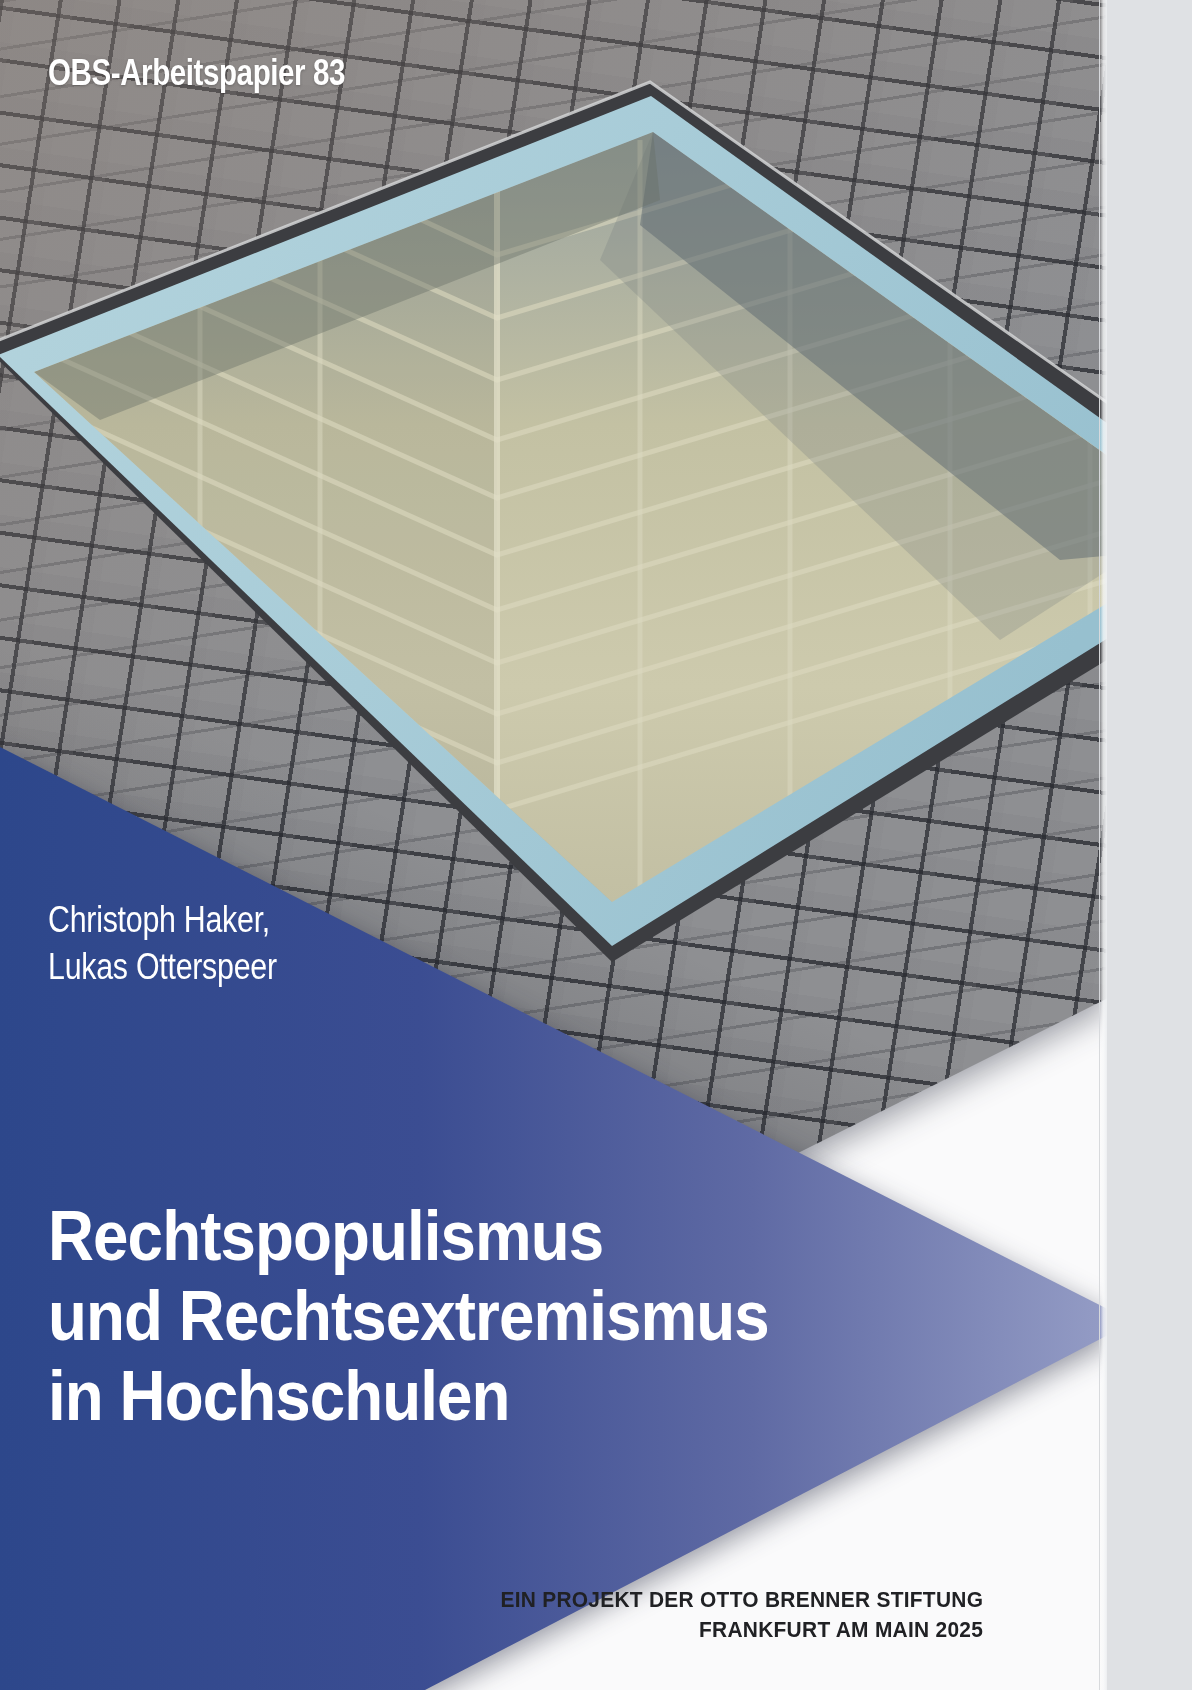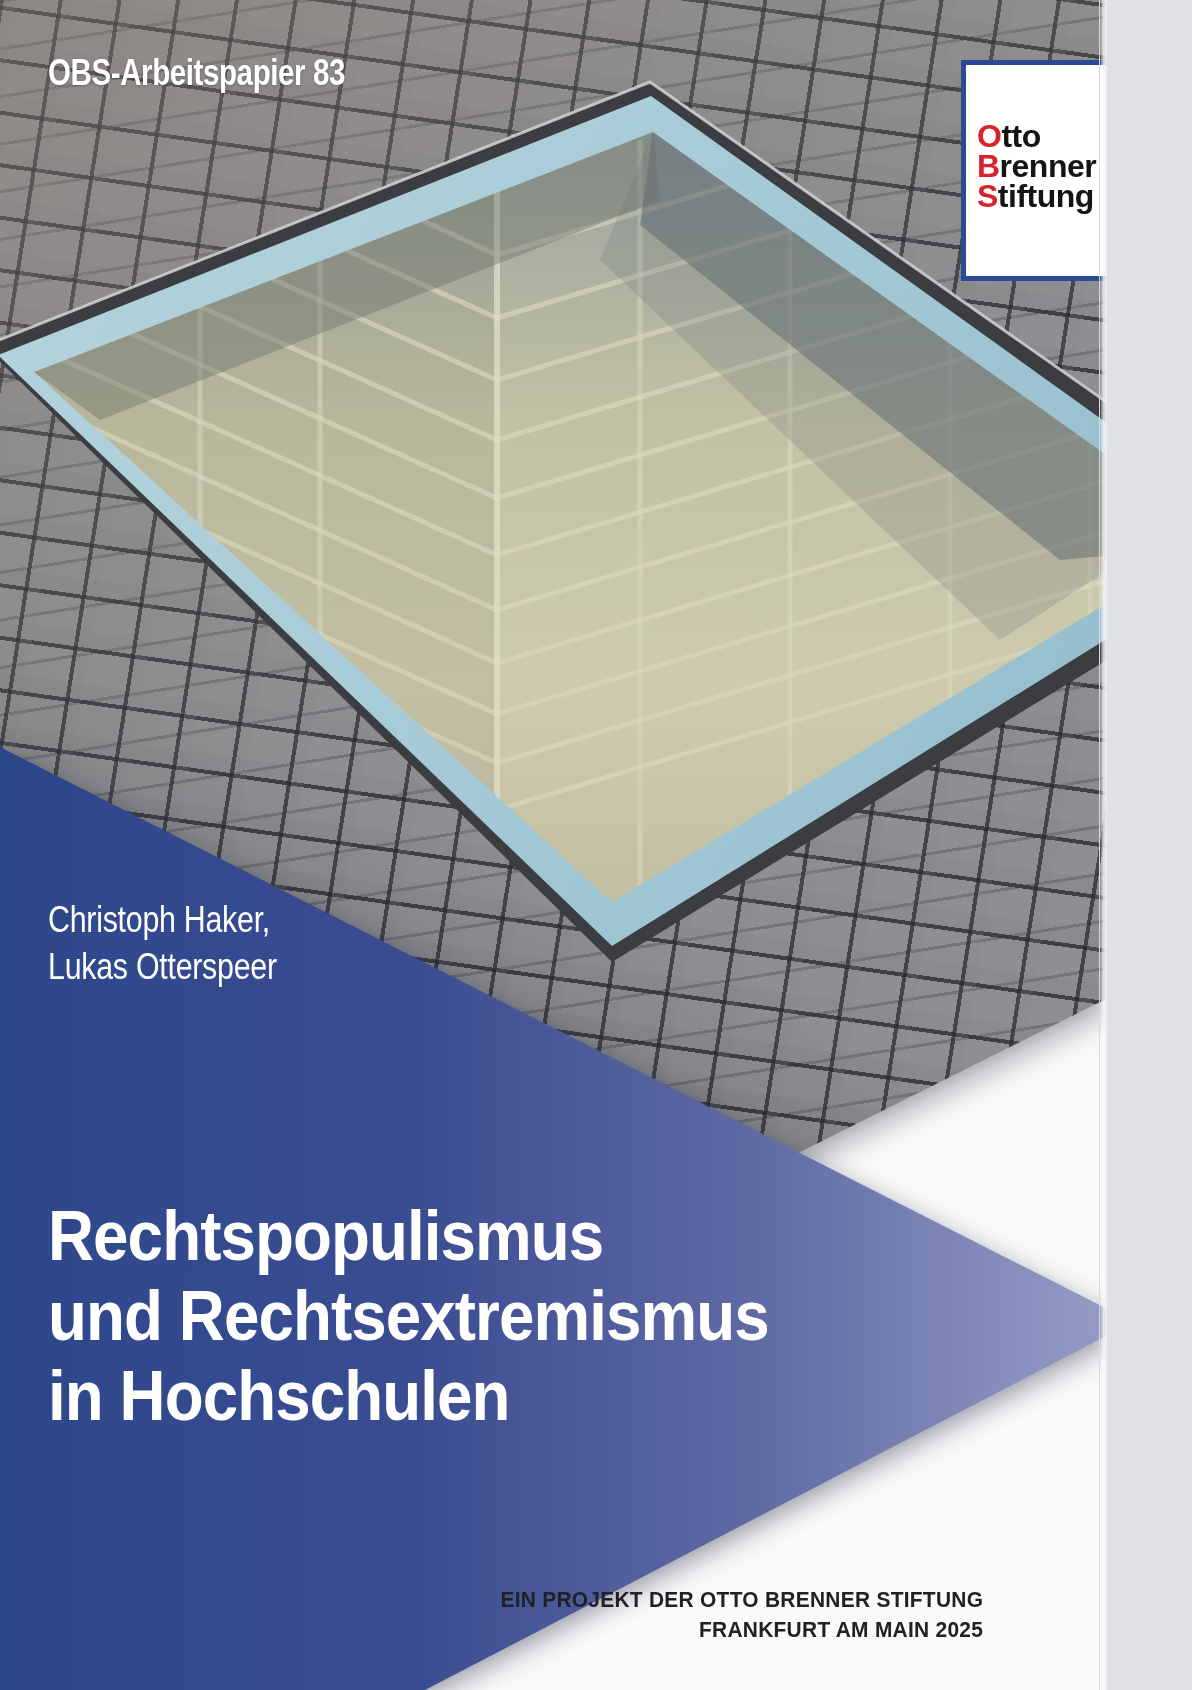--- a/index.html
+++ b/index.html
@@ -135,25 +135,20 @@
       </svg>
     </div>
   </div>
 
   <div class="arrow-shadow">
     <div class="arrow"></div>
   </div>
 
   <div class="series-label">OBS-Arbeitspapier 83</div>
 
-  <div class="obs-logo">
-    <div class="line"><span class="initial">O</span><span>tto</span></div>
-    <div class="line"><span class="initial">B</span><span>renner</span></div>
-    <div class="line"><span class="initial">S</span><span>tiftung</span></div>
-  </div>
 
   <div class="authors">
     <div>Christoph Haker,</div>
     <div>Lukas Otterspeer</div>
   </div>
 
   <div class="title">
     <div>Rechtspopulismus</div>
     <div>und Rechtsextremismus</div>
     <div>in Hochschulen</div>

